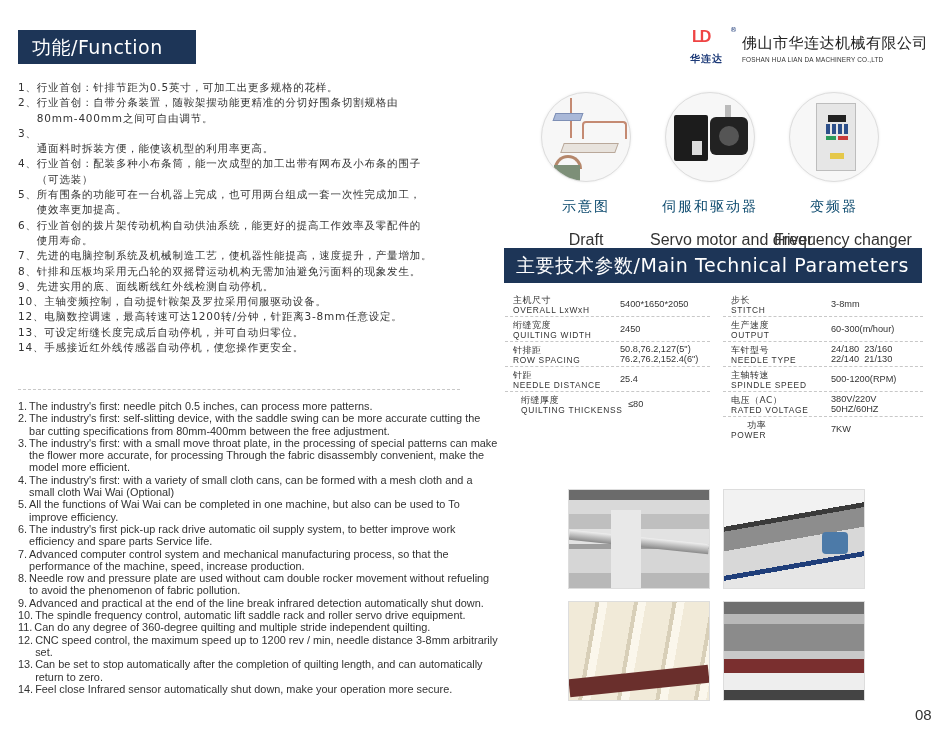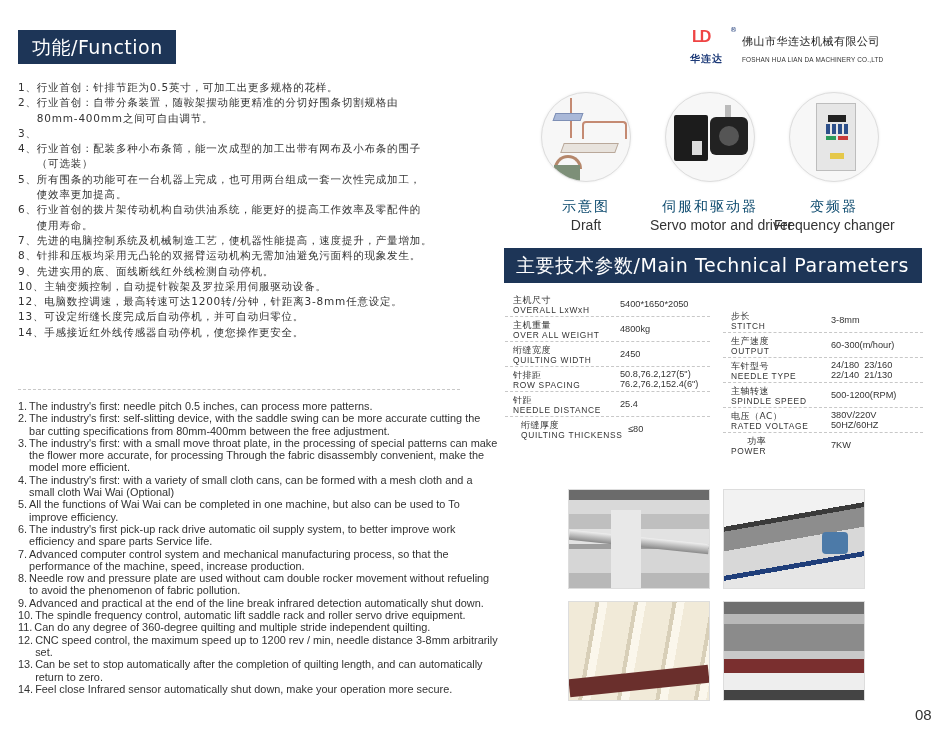--- a/index.html
+++ b/index.html
@@ -1,32 +1,32 @@
 <!DOCTYPE html>
 <html><head>
   <meta charset="utf-8">
   <style>
     * { box-sizing: border-box; margin: 0; padding: 0; }
     html, body { width: 940px; height: 750px; background: #ffffff; overflow: hidden; }
     body { position: relative; font-family: "DejaVu Sans", "Liberation Sans", sans-serif; color: #3a3a3a; }
 
     
     .func-title {
-      position: absolute; left: 18px; top: 30px; width: 158px; height: 34px;
+      position: absolute; left: 18px; top: 30px; width: 178px; height: 34px;
       background: #1d3557; color: #fff; font-size: 19px; line-height: 34px;
       padding-left: 14px; letter-spacing: 0.5px;
     }
 
     
     .logo { position: absolute; left: 690px; top: 28px; width: 240px; height: 40px; }
     .logo-mark { position: absolute; left: 0; top: 0; width: 46px; height: 38px; }
     .logo-mark .ld { position: absolute; left: 2px; top: 0; font-family: "Liberation Sans", sans-serif; font-weight: bold; font-size: 16px; color: #ef4444; letter-spacing: -2px; }
     .logo-mark .reg { position: absolute; left: 40px; top: -2px; font-size: 7px; color: #1d3a78; }
     .logo-mark .cn { position: absolute; left: 0; top: 24px; font-size: 10px; color: #1d3a78; font-weight: bold; letter-spacing: 1px; white-space: nowrap; }
-    .logo-company-cn { position: absolute; left: 52px; top: 6px; font-size: 11px; color: #222; white-space: nowrap; letter-spacing: 0.5px; }
+    .logo-company-cn { position: absolute; left: 52px; top: 6px; font-size: 15px; color: #222; white-space: nowrap; letter-spacing: 0.5px; }
     .logo-company-en { position: absolute; left: 52px; top: 28px; font-size: 6.4px; color: #333; white-space: nowrap; letter-spacing: 0.2px; font-family: "Liberation Sans", sans-serif; }
 
     
     .cn-list { position: absolute; left: 18px; top: 80px; width: 450px; font-size: 10.5px; line-height: 15.3px; color: #333; letter-spacing: 0.8px; }
     .cn-list .item { display: flex; }
     .cn-list .num { flex: 0 0 auto; white-space: nowrap; }
     .cn-list .txt { flex: 1; }
 
     .dash-divider { position: absolute; left: 18px; top: 389px; width: 442px; border-top: 1px dashed #c8c8c8; }
 
@@ -34,21 +34,21 @@
     .en-list { position: absolute; left: 18px; top: 400px; width: 480px; font-family: "Liberation Sans", sans-serif; font-size: 10.9px; line-height: 12.3px; color: #333; }
     .en-list .item { display: flex; }
     .en-list .num { flex: 0 0 auto; white-space: nowrap; padding-right: 2px; }
     .en-list .txt { flex: 1; }
 
     
     .components { position: absolute; left: 540px; top: 92px; width: 380px; height: 135px; }
     .comp { position: absolute; top: 0; width: 120px; text-align: center; }
     .comp .circle { width: 90px; height: 90px; margin: 0 auto; border-radius: 50%; border: 1px solid #ddd; background: #f7f7f7; position: relative; overflow: hidden; box-shadow: 0 0 3px rgba(0,0,0,0.08); }
     .comp .cn-label { margin-top: 16px; font-size: 14px; color: #0c4a6e; letter-spacing: 2px; }
-    .comp .en-label { font-family: "Liberation Sans", sans-serif; font-size: 14px; color: #333; margin-top: 1px; white-space: nowrap; }
+    .comp .en-label { font-family: "Liberation Sans", sans-serif; font-size: 16px; color: #333; margin-top: 15px; white-space: nowrap; }
 
     
     .draft-art .plate { position: absolute; left: 20px; top: 50px; width: 55px; height: 10px; background: #e8e3dd; border: 1px solid #b9a89a; transform: skewX(-20deg); }
     .draft-art .plate2 { position: absolute; left: 12px; top: 20px; width: 28px; height: 8px; background: #a9b8d8; border: 1px solid #7e8fb5; transform: skewX(-20deg); }
     .draft-art .needle { position: absolute; left: 28px; top: 5px; width: 2px; height: 40px; background: #c48a72; }
     .draft-art .wire { position: absolute; left: 40px; top: 28px; width: 45px; height: 18px; border: 2px solid #c48a72; border-bottom: none; border-radius: 4px 4px 0 0; }
     .draft-art .hook { position: absolute; left: 12px; top: 62px; width: 28px; height: 14px; border: 3px solid #b5876b; border-bottom: none; border-radius: 14px 14px 0 0; }
     .draft-art .base { position: absolute; left: 12px; top: 72px; width: 26px; height: 20px; background: #7d8f78; }
 
     
@@ -119,21 +119,21 @@
   <div class="item">
       <span class="num">1、</span>
       <span class="txt"><span>行业首创：针排节距为0.5英寸，可加工出更多规格的花样。</span></span>
     </div>
   <div class="item">
       <span class="num">2、</span>
       <span class="txt"><span>行业首创：自带分条装置，随鞍架摆动能更精准的分切好围条切割规格由</span><br><span>80mm-400mm之间可自由调节。</span></span>
     </div>
   <div class="item">
       <span class="num">3、</span>
-      <span class="txt"><br></span>
+      <span class="txt"><br><span>通面料时拆装方便，能使该机型的利用率更高。</span></span>
     </div>
   <div class="item">
       <span class="num">4、</span>
       <span class="txt"><span>行业首创：配装多种小布条筒，能一次成型的加工出带有网布及小布条的围子</span><br><span>（可选装）</span></span>
     </div>
   <div class="item">
       <span class="num">5、</span>
       <span class="txt"><span>所有围条的功能可在一台机器上完成，也可用两台组成一套一次性完成加工，</span><br><span>使效率更加提高。</span></span>
     </div>
   <div class="item">
@@ -272,27 +272,20 @@
   <div class="pcol left">
     <div class="prow" style="height:25px;">
       <div class="label">
           <span class="cn">主机尺寸</span>
           <span class="en">OVERALL LxWxH</span>
         </div>
       <div class="value">5400*1650*2050</div>
     </div>
     <div class="prow" style="height:25px;">
       <div class="label">
-          <span class="cn">主机重量</span>
-          <span class="en">OVER ALL WEIGHT</span>
-        </div>
-      <div class="value">4800kg</div>
-    </div>
-    <div class="prow" style="height:25px;">
-      <div class="label">
           <span class="cn">绗缝宽度</span>
           <span class="en">QUILTING WIDTH</span>
         </div>
       <div class="value">2450</div>
     </div>
     <div class="prow" style="height:25px;">
       <div class="label">
           <span class="cn">针排距</span>
           <span class="en">ROW SPACING</span>
         </div>
@@ -309,21 +302,21 @@
     <div class="prow" style="height:25px;">
       <div class="label">
           <span class="cn">绗缝厚度</span>
           <span class="en">QUILTING THICKENSS</span>
         </div>
       <div class="value">≤80</div>
     </div>
   </div>
 
   <div class="pcol right">
-    <div class="prow" style="height:25px;margin-top:16px;">
+    <div class="prow" style="height:25px;">
       <div class="label">
           <span class="cn">步长</span>
           <span class="en">STITCH</span>
         </div>
       <div class="value">3-8mm</div>
     </div>
     <div class="prow" style="height:25px;">
       <div class="label">
           <span class="cn">生产速度</span>
           <span class="en">OUTPUT</span>

